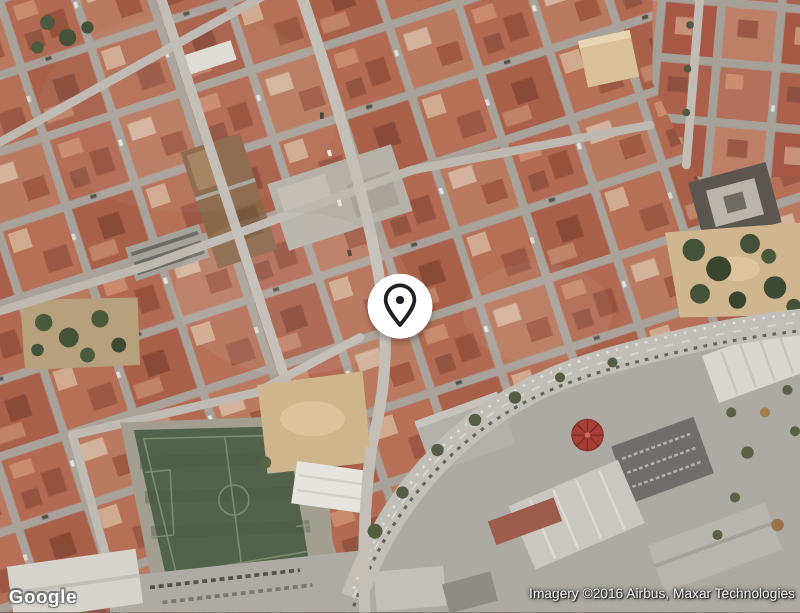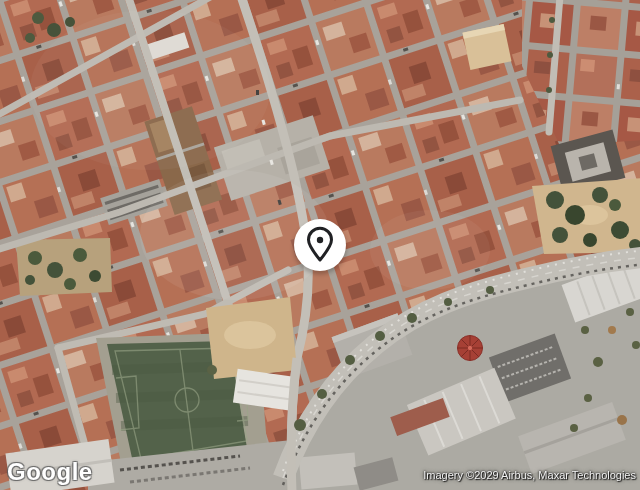--- a/index.html
+++ b/index.html
@@ -4,21 +4,21 @@
 <style>
   html,body{margin:0;padding:0;background:#202124;}
   .map-root{
     position:relative;width:640px;height:490px;overflow:hidden;
     font-family:"Liberation Sans", sans-serif;
     background:#b3aea6;
   }
   .map-root svg{display:block;position:absolute;top:0;left:0;}
   .google-logo{
     position:absolute;left:7px;bottom:4px;
-    font-size:24px;font-weight:bold;letter-spacing:.5px;color:#ffffff;
+    font-size:15px;font-weight:bold;letter-spacing:.5px;color:#ffffff;
     text-shadow:
       -1px -1px 0 rgba(95,95,95,.65), 1px -1px 0 rgba(95,95,95,.65),
       -1px  1px 0 rgba(95,95,95,.65), 1px  1px 0 rgba(95,95,95,.65),
        0 0 3px rgba(70,70,70,.7);
     cursor:pointer;user-select:none;
   }
   .attribution{
     position:absolute;right:4px;bottom:9px;
     font-size:11px;color:#f4f4f4;
     text-shadow:0 0 2px rgba(0,0,0,.9),0 0 4px rgba(0,0,0,.7),1px 1px 1px rgba(0,0,0,.8);
@@ -263,15 +263,15 @@
     <circle cx="320" cy="248" r="26.5" fill="#000000" opacity=".22" filter="url(#soft)"></circle>
     <circle cx="320" cy="245" r="26" fill="#ffffff"></circle>
     <g transform="translate(320,246)">
       <path d="M 0,14 C -7.2,5.2 -11.5,-0.8 -11.5,-6.2 A 11.5,11.5 0 1 1 11.5,-6.2 C 11.5,-0.8 7.2,5.2 0,14 Z" fill="none" stroke="#202124" stroke-width="3" stroke-linejoin="round"></path>
       <circle cx="0" cy="-6" r="3.2" fill="#202124"></circle>
     </g>
   </g>
 </svg>
 
 <div class="google-logo">Google</div>
-<div class="attribution">Imagery ©2029 Airbus, Maxar Technologies</div>
+<div class="attribution">Imagery ©2016 Airbus, Maxar Technologies</div>
 
 </div>
 
 </body></html>

